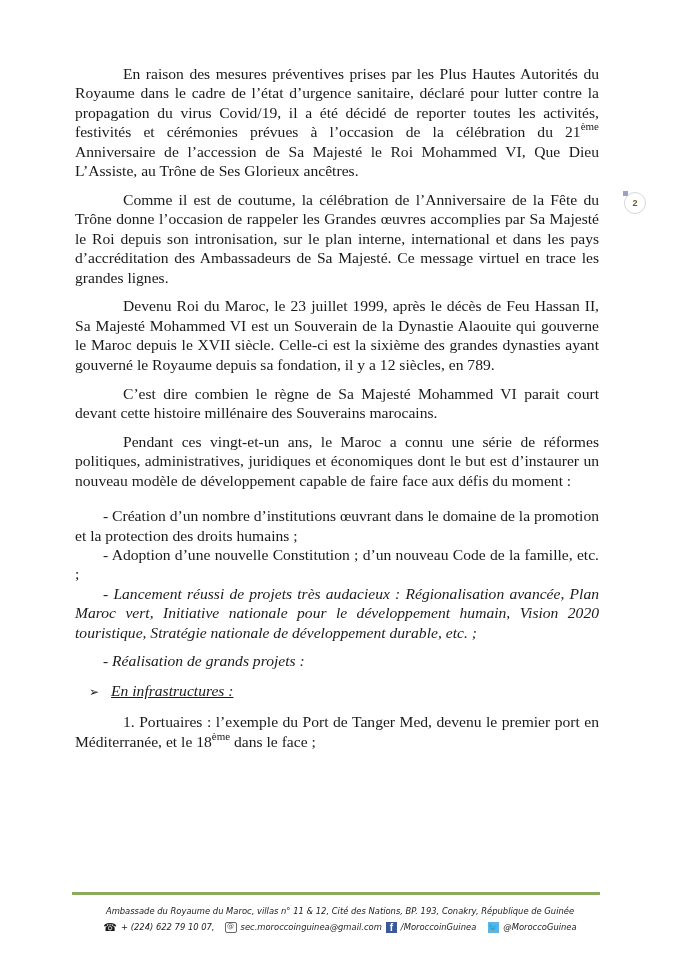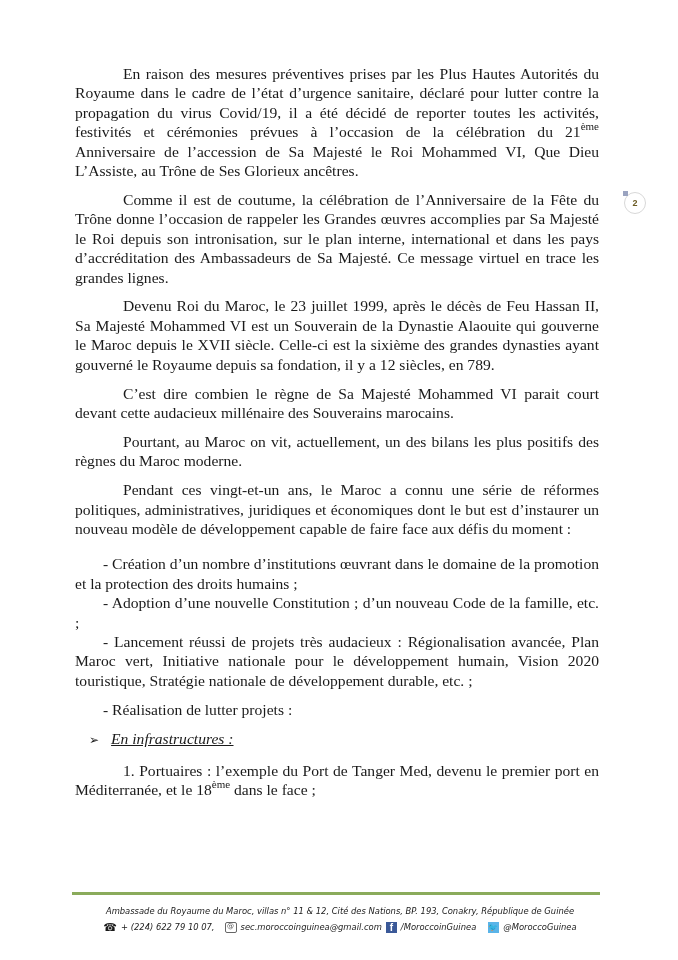--- a/index.html
+++ b/index.html
@@ -26,21 +26,21 @@
     .para {
       margin: 0 0 9.5px 0;
       text-align: justify;
       text-indent: 48px;
     }
     .list-item {
       margin: 0;
       text-align: justify;
       text-indent: 28px;
     }
-    .list-item.last { margin-bottom: 9.5px; }
+    .list-item.last { margin-bottom: 9.5px; font-style: italic; }
     .sub-heading {
       margin: 0 0 10px 0;
       padding-left: 14px;
       display: flex;
       align-items: baseline;
     }
     .arrow {
       font-family: "DejaVu Sans", sans-serif;
       font-size: 12px;
       margin-right: 12px;
@@ -153,31 +153,30 @@
 </div>
 
 <div class="page-body">
 
   <p class="para"><span>En raison des mesures préventives prises par les Plus Hautes Autorités du Royaume dans le cadre de l’état d’urgence sanitaire, déclaré pour lutter contre la propagation du virus Covid/19, il a été décidé de reporter toutes les activités, festivités et cérémonies prévues à l’occasion de la célébration du 21</span><sup>ème</sup><span> Anniversaire de l’accession de Sa Majesté le Roi Mohammed VI, Que Dieu L’Assiste, au Trône de Ses Glorieux ancêtres.</span></p>
 
   <p class="para">Comme il est de coutume, la célébration de l’Anniversaire de la Fête du Trône donne l’occasion de rappeler les Grandes œuvres accomplies par Sa Majesté le Roi depuis son intronisation, sur le plan interne, international et dans les pays d’accréditation des Ambassadeurs de Sa Majesté. Ce message virtuel en trace les grandes lignes.</p>
 
   <p class="para">Devenu Roi du Maroc, le 23 juillet 1999, après le décès de Feu Hassan II, Sa Majesté Mohammed VI est un Souverain de la Dynastie Alaouite qui gouverne le Maroc depuis le XVII siècle. Celle-ci est la sixième des grandes dynasties ayant gouverné le Royaume depuis sa fondation, il y a 12 siècles, en 789.</p>
 
-  <p class="para">C’est dire combien le règne de Sa Majesté Mohammed VI parait court devant cette audacieux millénaire des Souverains marocains.</p>
+  <p class="para">C’est dire combien le règne de Sa Majesté Mohammed VI parait court devant cette histoire millénaire des Souverains marocains.</p>
 
-  <p class="para">Pourtant, au Maroc on vit, actuellement, un des bilans les plus positifs des règnes du Maroc moderne.</p>
 
   <p class="para" style="margin-bottom:16px">Pendant ces vingt-et-un ans, le Maroc a connu une série de réformes politiques, administratives, juridiques et économiques dont le but est d’instaurer un nouveau modèle de développement capable de faire face aux défis du moment :</p>
 
   <p class="list-item">- Création d’un nombre d’institutions œuvrant dans le domaine de la promotion et la protection des droits humains ;</p>
   <p class="list-item">- Adoption d’une nouvelle Constitution ; d’un nouveau Code de la famille, etc. ;</p>
   <p class="list-item last">- Lancement réussi de projets très audacieux : Régionalisation avancée, Plan Maroc vert, Initiative nationale pour le développement humain, Vision 2020 touristique, Stratégie nationale de développement durable, etc. ;</p>
 
-  <p class="list-item last" style="margin-bottom:10px">- Réalisation de lutter projets :</p>
+  <p class="list-item last" style="margin-bottom:10px">- Réalisation de grands projets :</p>
 
   <div class="sub-heading">
     <span class="arrow">➢</span>
     <span class="label">En infrastructures :</span>
   </div>
 
   <p class="para"><span>1. </span><span class="underline">Portuaires</span><span> : l’exemple du Port de Tanger Med, devenu le premier port en Méditerranée, et le 18</span><sup>ème</sup><span> dans le face ;</span></p>
 
 </div>
 

